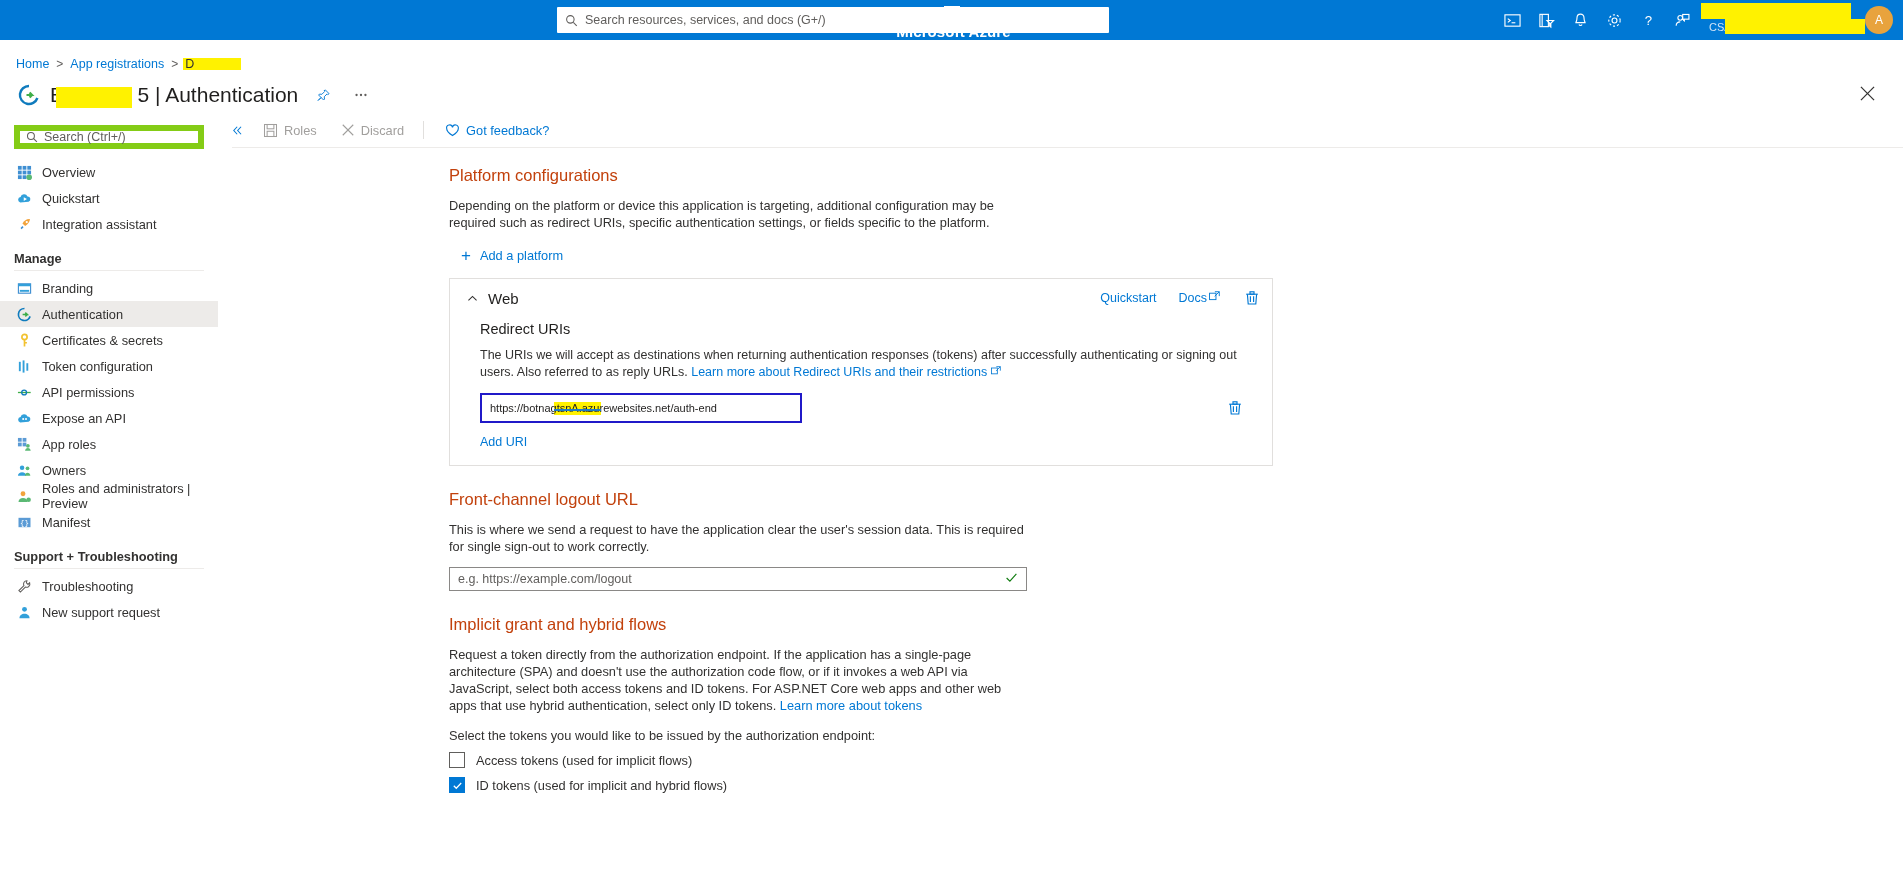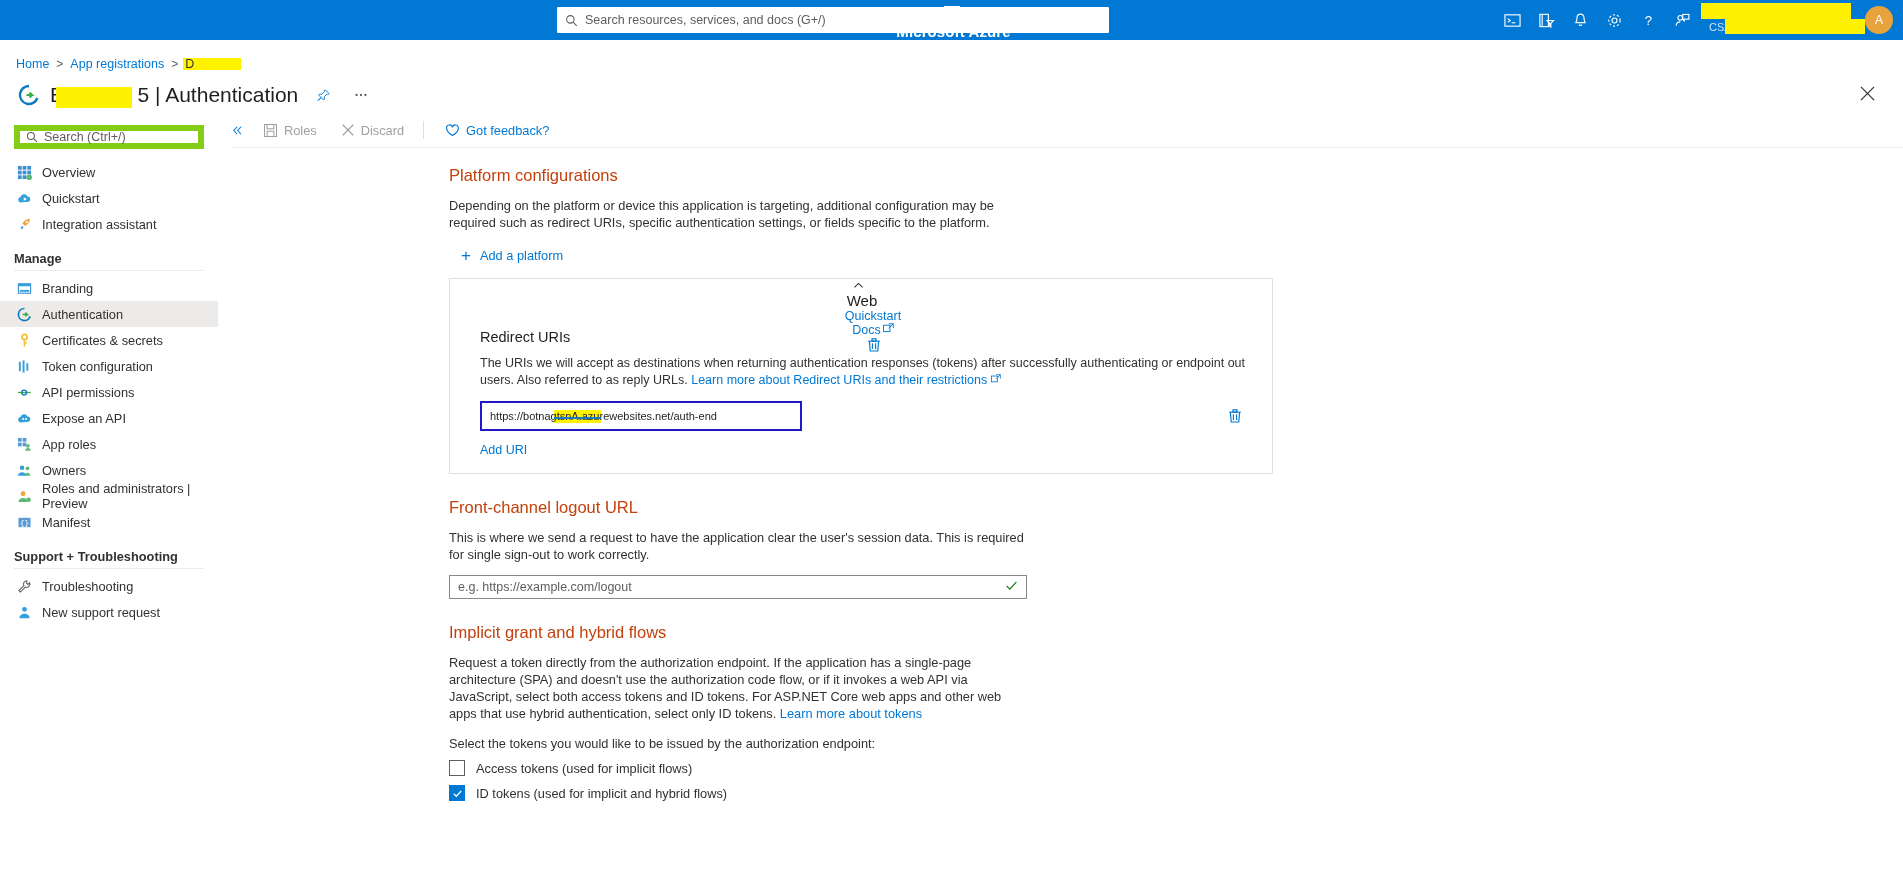--- a/index.html
+++ b/index.html
@@ -81,28 +81,28 @@
   .cmdrule { height:1px; background:#edebe9; margin:0 0 0 14px; }
 
   .content { padding:18px 0 0 231px; }
   h2.sect { font-size:16.5px; font-weight:400; color:#c2410c; margin:0 0 12px 0; }
   p.desc { font-size:12.8px; line-height:17px; color:#323130; margin:0 0 12px 0; max-width:582px; }
   a.lnk { color:#0078d4; text-decoration:none; cursor:pointer; }
   .addplat { display:inline-flex; align-items:center; color:#0078d4; font-size:12.8px; cursor:pointer; margin:4px 0 14px 12px; }
   .addplat .plus { font-size:17px; margin-right:9px; line-height:1; font-weight:300; }
 
   .card { width:824px; border:1px solid #e1dfdd; background:#fff; padding:0 0 16px 0; }
-  .cardhdr { display:flex; align-items:center; height:38px; padding:0 12px 0 14px;flex-direction:column; }
+  .cardhdr { display:flex; align-items:center; height:38px; padding:0 12px 0 14px; }
   .chev { width:16px; display:flex; align-items:center; justify-content:center; color:#323130; cursor:pointer; margin-right:8px; }
   .cardtitle { font-size:15px; color:#201f1e; }
   .cardhdr .spacer { flex:1; }
   .cardlink { color:#0078d4; font-size:12.5px; margin-left:22px; cursor:pointer; display:inline-flex; align-items:center; }
   .trash { margin-left:24px; color:#0078d4; cursor:pointer; display:flex; align-items:center; }
   .cardbody { padding:0 14px 0 30px; }
-  h3.sub { font-size:14.5px; font-weight:400; color:#201f1e; margin:12px 0 10px 0; }
+  h3.sub { font-size:14.5px; font-weight:400; color:#201f1e; margin:4px 0 10px 0; }
   p.small { font-size:12.5px; line-height:17px; color:#323130; margin:0 0 12px 0; max-width:795px; }
 
   .urirow { display:flex; align-items:center; }
   .uriinput {
     width:322px; height:30px; border:2px solid #2019c8; background:#fff;
     display:flex; align-items:center; padding:0 8px; font-size:11px; color:#201f1e; position:relative; cursor:text;
   }
   .uriinput .redact { position:absolute; left:72px; top:7px; width:47px; height:13px; background:#fff200; }
   .uriinput .txt { position:relative; z-index:1; white-space:nowrap; }
   .uriinput .strike {
@@ -514,21 +514,21 @@
                   <line x1="6.4" y1="6.2" x2="6.4" y2="12"></line>
                   <line x1="9.6" y1="6.2" x2="9.6" y2="12"></line>
                 </g>
               </svg>
           </span>
         </div>
 
         <div class="cardbody">
           <h3 class="sub">Redirect URIs</h3>
           <p class="small">
-            <span>The URIs we will accept as destinations when returning authentication responses (tokens) after successfully authenticating or endpoint out users. Also referred to as reply URLs. </span><a class="lnk">Learn more about Redirect URIs and their restrictions</a><span>
+            <span>The URIs we will accept as destinations when returning authentication responses (tokens) after successfully authenticating or signing out users. Also referred to as reply URLs. </span><a class="lnk">Learn more about Redirect URIs and their restrictions</a><span>
               <svg width="10" height="10" viewBox="0 0 12 12">
                   <rect x="0.6" y="2.4" width="7" height="7" fill="none" stroke="#0078d4" stroke-width="1"></rect>
                   <polyline points="6.4,0.8 11.2,0.8 11.2,5.6" fill="none" stroke="#0078d4" stroke-width="1"></polyline>
                   <line x1="11.2" y1="0.8" x2="6.2" y2="5.8" stroke="#0078d4" stroke-width="1"></line>
                 </svg>
             </span>
           </p>
 
           <div class="urirow">
             <div class="uriinput">

